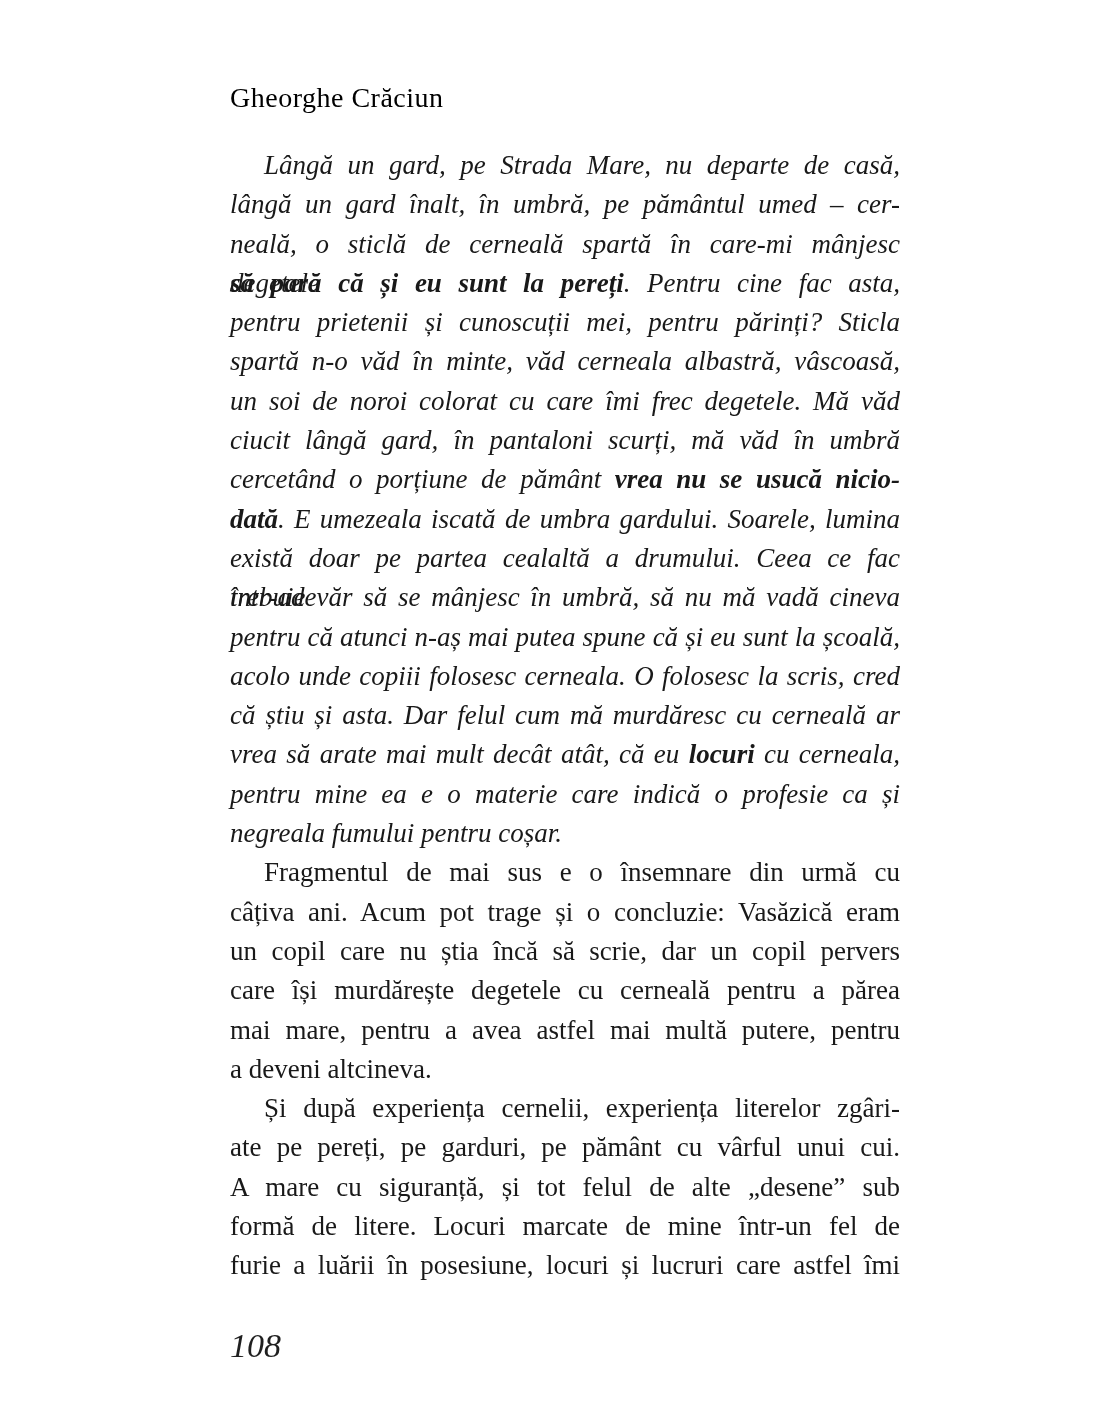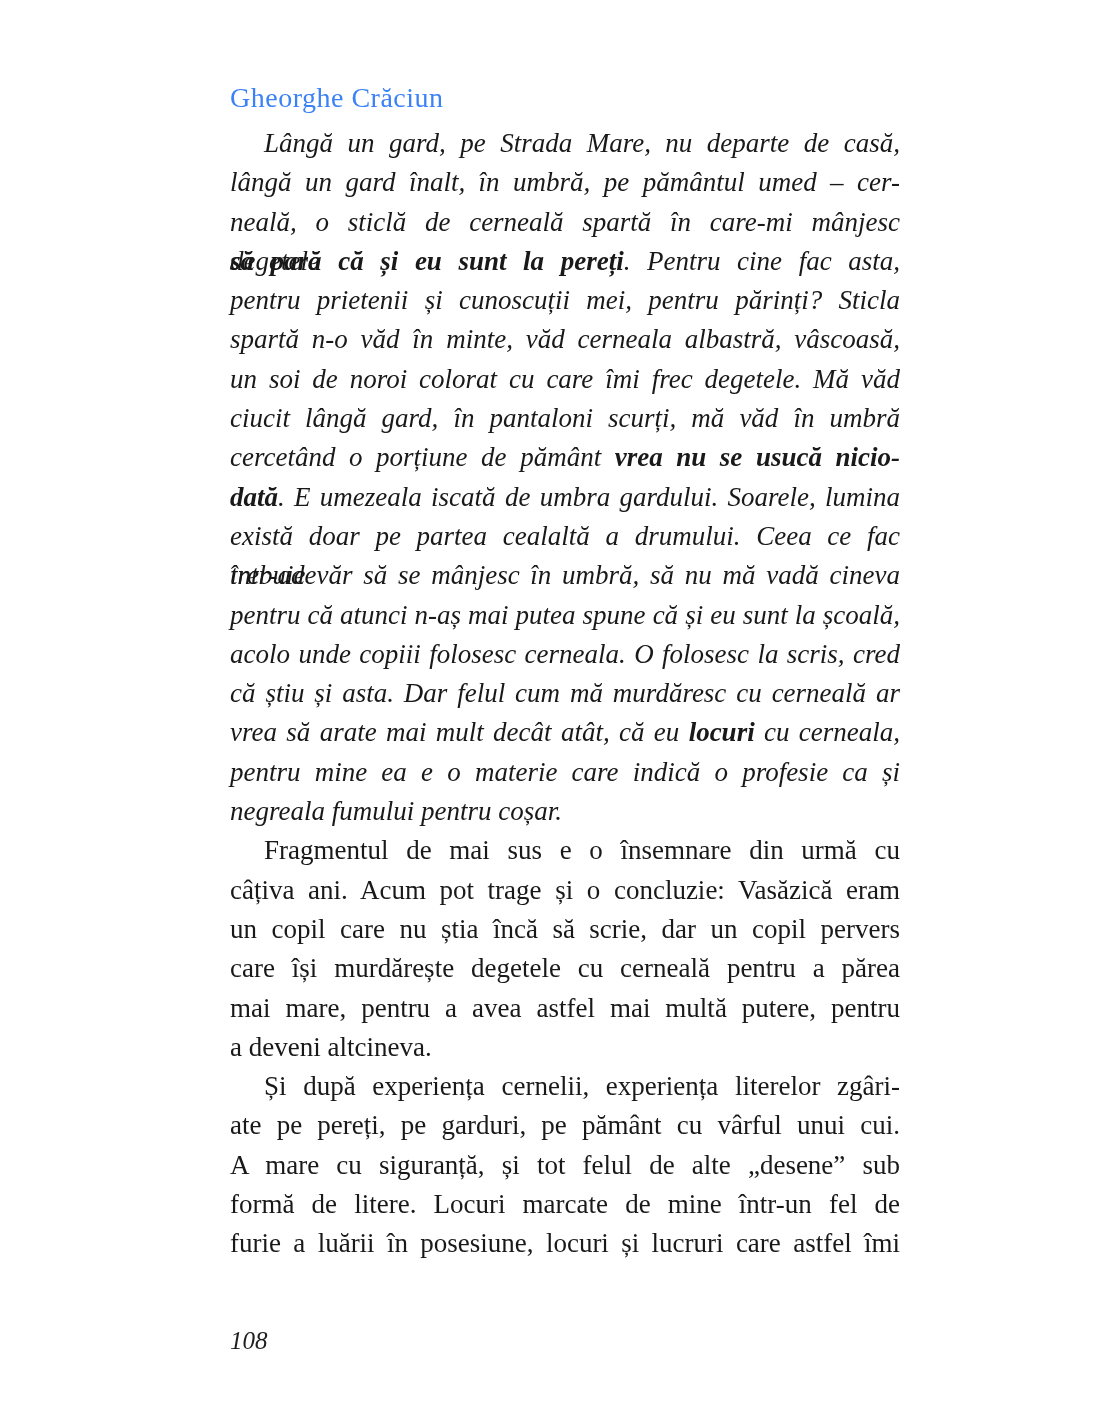--- a/index.html
+++ b/index.html
@@ -12,47 +12,47 @@
     font-family: "Liberation Serif", serif;
     color: #1a1a1a;
     overflow: hidden;
   }
   .running-header {
     position: absolute;
     left: 230px;
     top: 82px;
     font-size: 28px;
     letter-spacing: 0.5px;
-    color: #3b82f6;
+    color: #000000;
     white-space: nowrap;
   }
   .text-body {
     position: absolute;
     left: 230px;
-    top: 124px;
+    top: 146px;
     width: 670px;
   }
   .line {
     font-size: 27px;
     line-height: 39.3px;
     height: 39.3px;
     text-align: justify;
     text-align-last: justify;
     text-justify: inter-word;
     color: #191919;
   }
   .line.italic { font-style: italic; }
   .line.indent { padding-left: 34px; }
   .line.para-end { text-align-last: left; }
   .bold { font-weight: bold; }
   .page-number {
     position: absolute;
     left: 230px;
     top: 1327px;
-    font-size: 25px;
+    font-size: 34px;
     font-style: italic;
     color: #1f1f1f;
   }
 </style>
 </head>
 <body>
 
 <div class="page">
   <div class="running-header">Gheorghe Crăciun</div>
 

